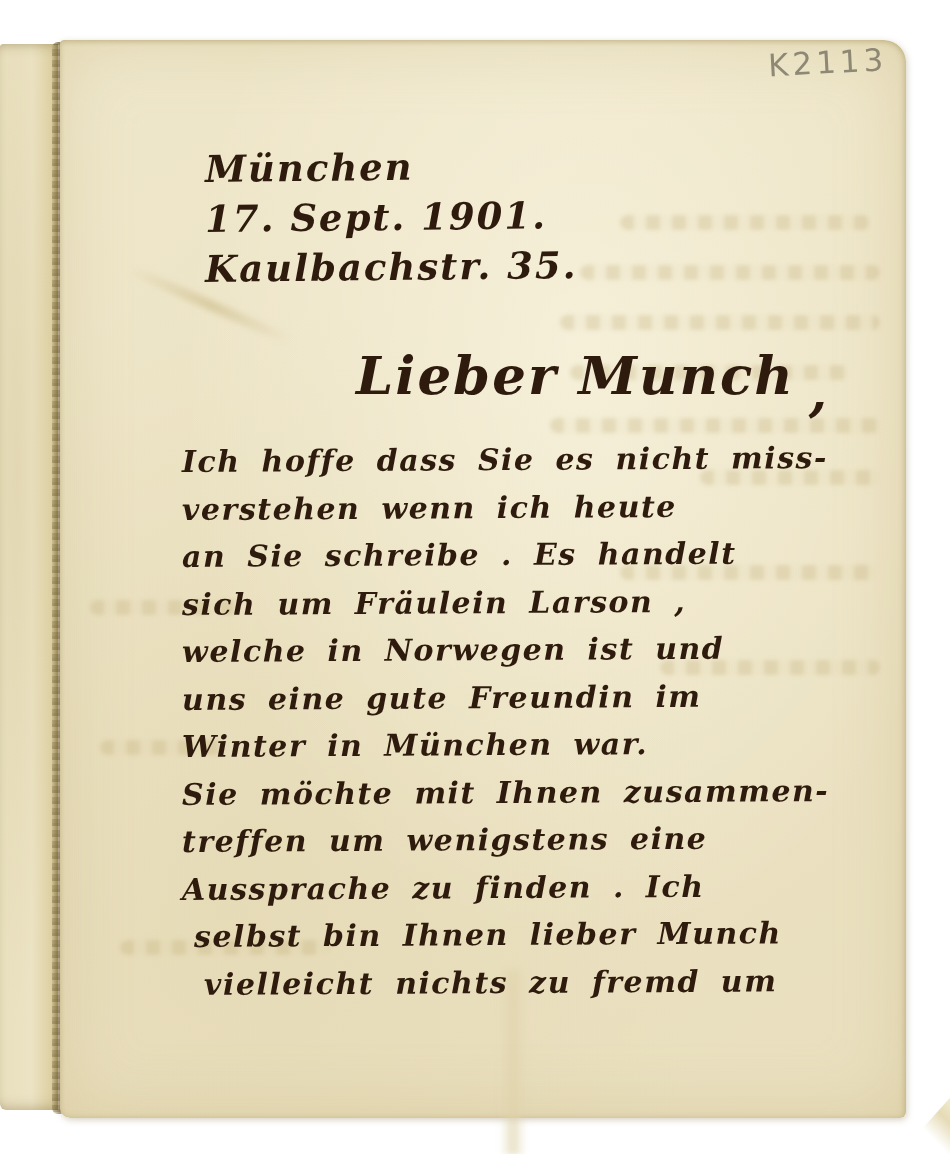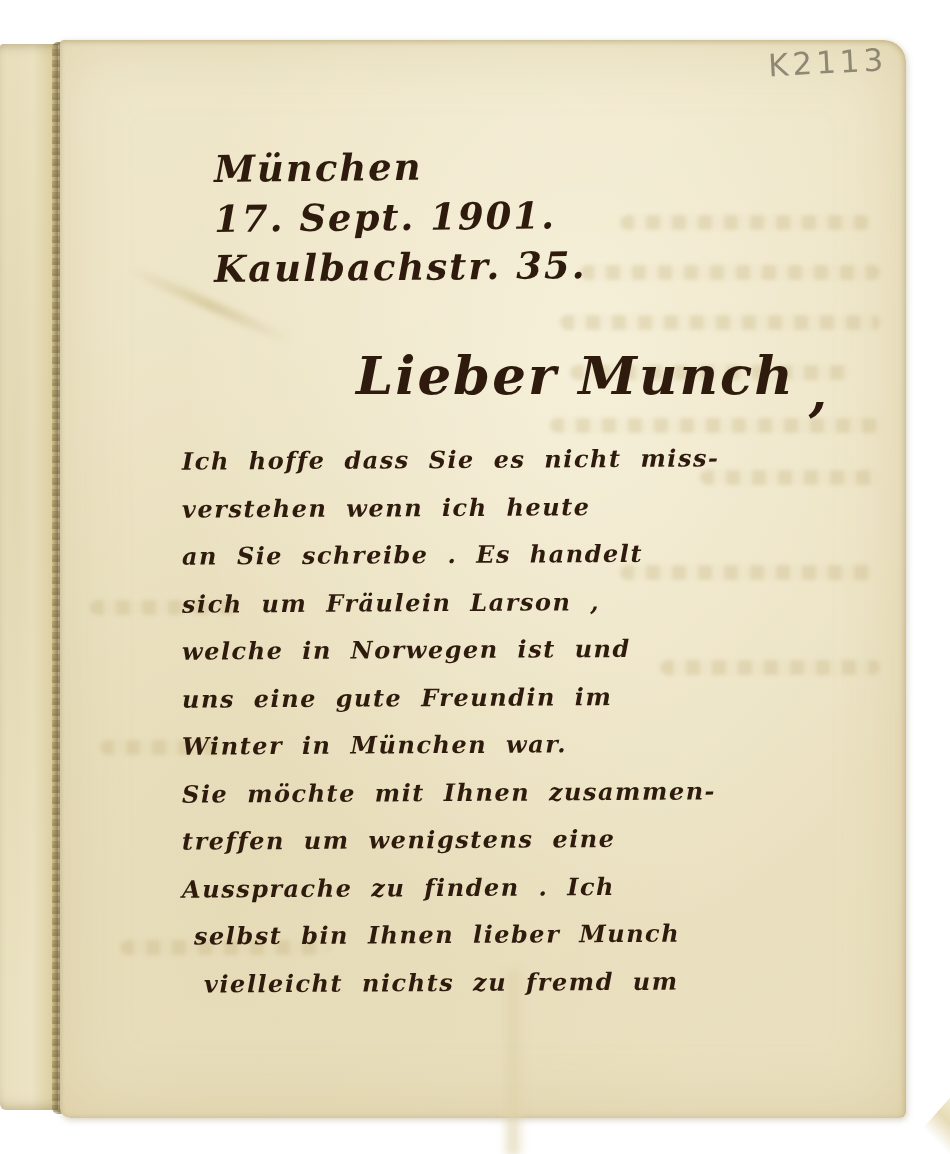--- a/index.html
+++ b/index.html
@@ -58,25 +58,25 @@
   
   .ghost{
     position:absolute;height:15px;border-radius:8px;opacity:.5;filter:blur(2.2px);
     background:repeating-linear-gradient(90deg, rgba(187,168,112,.55) 0 14px, rgba(187,168,112,.08) 14px 26px);
   }
   
   .hand{
     font-family:"DejaVu Serif", serif;font-style:italic;font-weight:bold;
     color:#2e1b0d;white-space:nowrap;
   }
-  .heading{position:absolute;left:205px;top:142px;font-size:37px;line-height:50px;letter-spacing:2px;margin-left:9px;}
+  .heading{position:absolute;left:205px;top:142px;font-size:37px;line-height:50px;letter-spacing:2px;}
   .heading .line{transform:rotate(-.6deg);}
   .salutation{position:absolute;left:356px;top:344px;font-size:53px;letter-spacing:2px;}
   .salutation .comma{display:inline-block;transform:translateY(16px);padding-left:14px;}
-  .body-block{position:absolute;left:182px;top:436px;font-size:24px;line-height:47.5px;letter-spacing:1.5px;word-spacing:9px;}
+  .body-block{position:absolute;left:182px;top:436px;font-size:30px;line-height:47.5px;letter-spacing:1.5px;word-spacing:9px;}
   .body-block .line{transform:rotate(-.35deg);}
   .body-block .line:nth-child(11){padding-left:12px;}
   .body-block .line:nth-child(12){padding-left:22px;}
   
   .archive-mark{
     position:absolute;left:768px;top:44px;width:130px;
     font-family:"DejaVu Sans", sans-serif;font-size:31px;letter-spacing:4px;
     color:#7e7968;transform:rotate(-3deg);opacity:.85;
   }
 </style>

